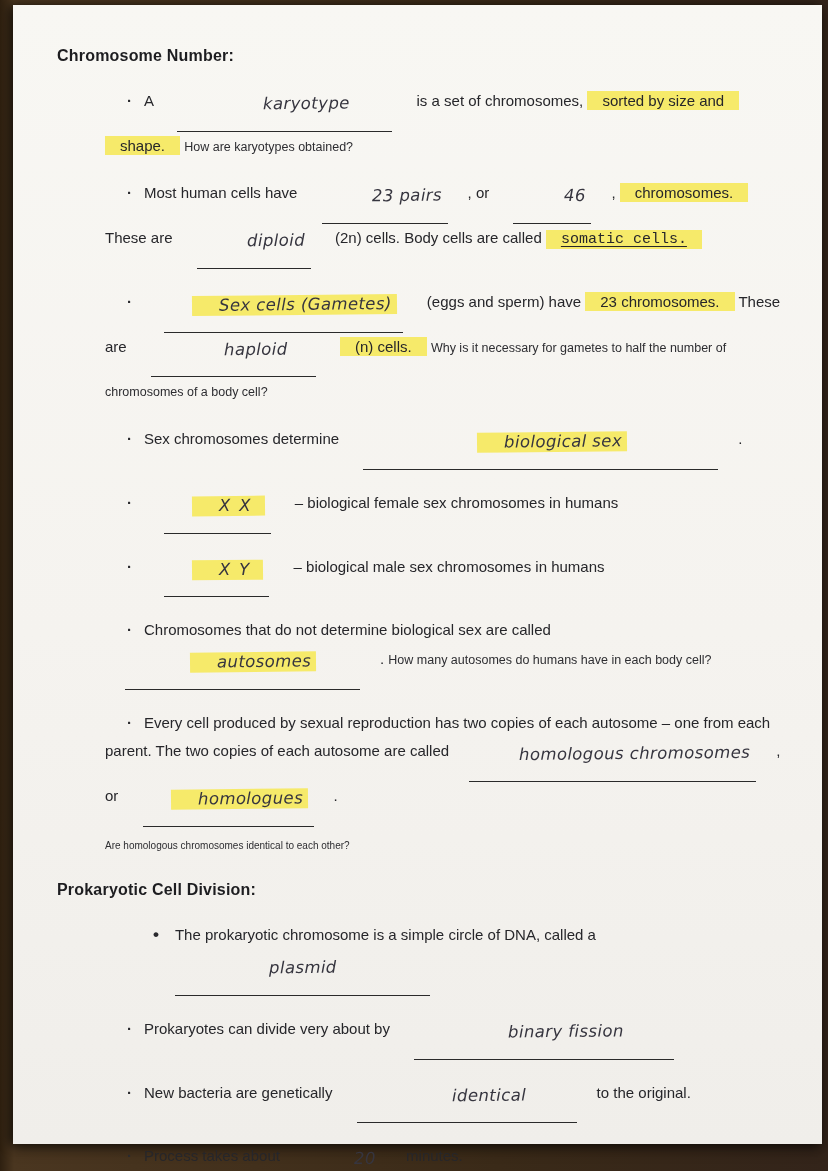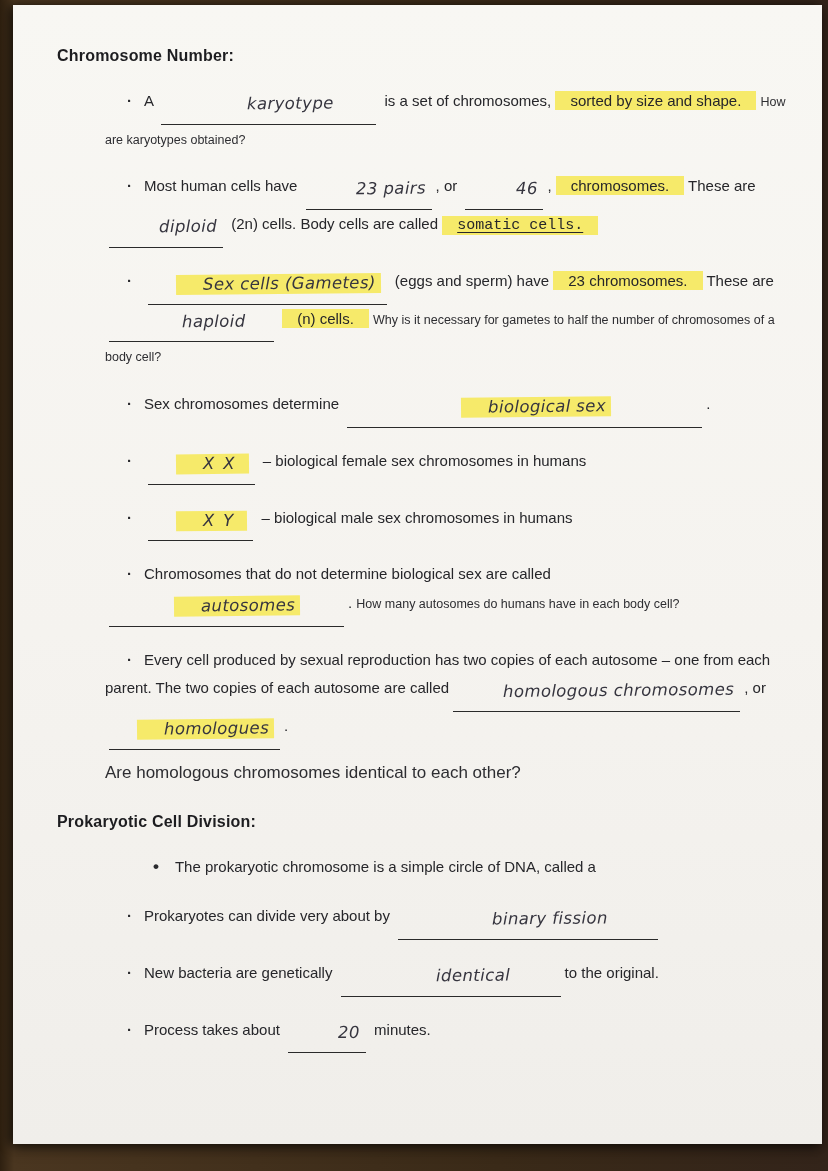--- a/index.html
+++ b/index.html
@@ -26,29 +26,29 @@
     max-width: 704px;
     font-size: 15px;
     line-height: 1.9;
     text-indent: 22px;
     color: #26262a;
   }
   .dot { font-weight: 700; margin-right: 12px; color:#2a2a2e; }
   .soliddot { font-size: 17px; margin-right: 16px; }
   .solid { margin-left: 96px; text-indent: 0; }
   .small { font-size: 12.5px; color: #2d2d31; }
-  .small-line { margin: -6px 0 18px 48px; font-size: 17px; color: #2d2d31; max-width: 700px; }
+  .small-line { margin: -6px 0 18px 48px; font-size: 10px; color: #2d2d31; max-width: 700px; }
   .hl { background: #f6ea6a; padding: 1px 15px; box-decoration-break: clone; -webkit-box-decoration-break: clone; }
   .hl-u { text-decoration: underline; text-underline-offset: 3px; font-family: Liberation Mono, monospace; }
   .blank {
     display: inline-block;
     border-bottom: 1.7px solid #2a2a2a;
     text-align: center;
-    padding: 0 6px 10px 6px;
-    margin: 0 4px;
+    padding: 0 6px 17px 6px;
+    margin: 0 20px;
     line-height: 1.2;
     vertical-align: -3px;
   }
   .hand {
     font-family: "DejaVu Sans", cursive;
     font-style: italic;
     color: #36353f;
     font-size: 16.5px;
     letter-spacing: .4px;
     white-space: nowrap;
@@ -109,21 +109,21 @@
       <span class="small">How many autosomes do humans have in each body cell?</span></p>
 
     <p class="bullet"><span class="dot">·</span><span>Every cell produced by sexual reproduction has two copies of each autosome – one from each parent. The two copies of each autosome are called</span><span class="blank w255"><span class="hand">homologous chromosomes</span></span><span>, or</span>
       <span class="blank w120"><span class="hand hl">homologues</span></span><span>.</span></p>
 
     <p class="small-line">Are homologous chromosomes identical to each other?</p>
 
     <h1 class="sec-title second">Prokaryotic Cell Division:</h1>
 
     <p class="bullet solid"><span class="dot soliddot">•</span><span>The prokaryotic chromosome is a simple circle of DNA, called a</span><br>
-      </p>
+      <span class="blank w255 underblank"><span class="hand">plasmid</span></span></p>
 
     <p class="bullet"><span class="dot">·</span><span>Prokaryotes can divide very about by</span>
       <span class="blank w260"><span class="hand">binary fission</span></span></p>
 
     <p class="bullet"><span class="dot">·</span><span>New bacteria are genetically</span>
       <span class="blank w220"><span class="hand">identical</span></span><span>to the original.</span></p>
 
     <p class="bullet"><span class="dot">·</span><span>Process takes about</span>
       <span class="blank w56"><span class="hand">20</span></span>
       <span>minutes.</span></p>

